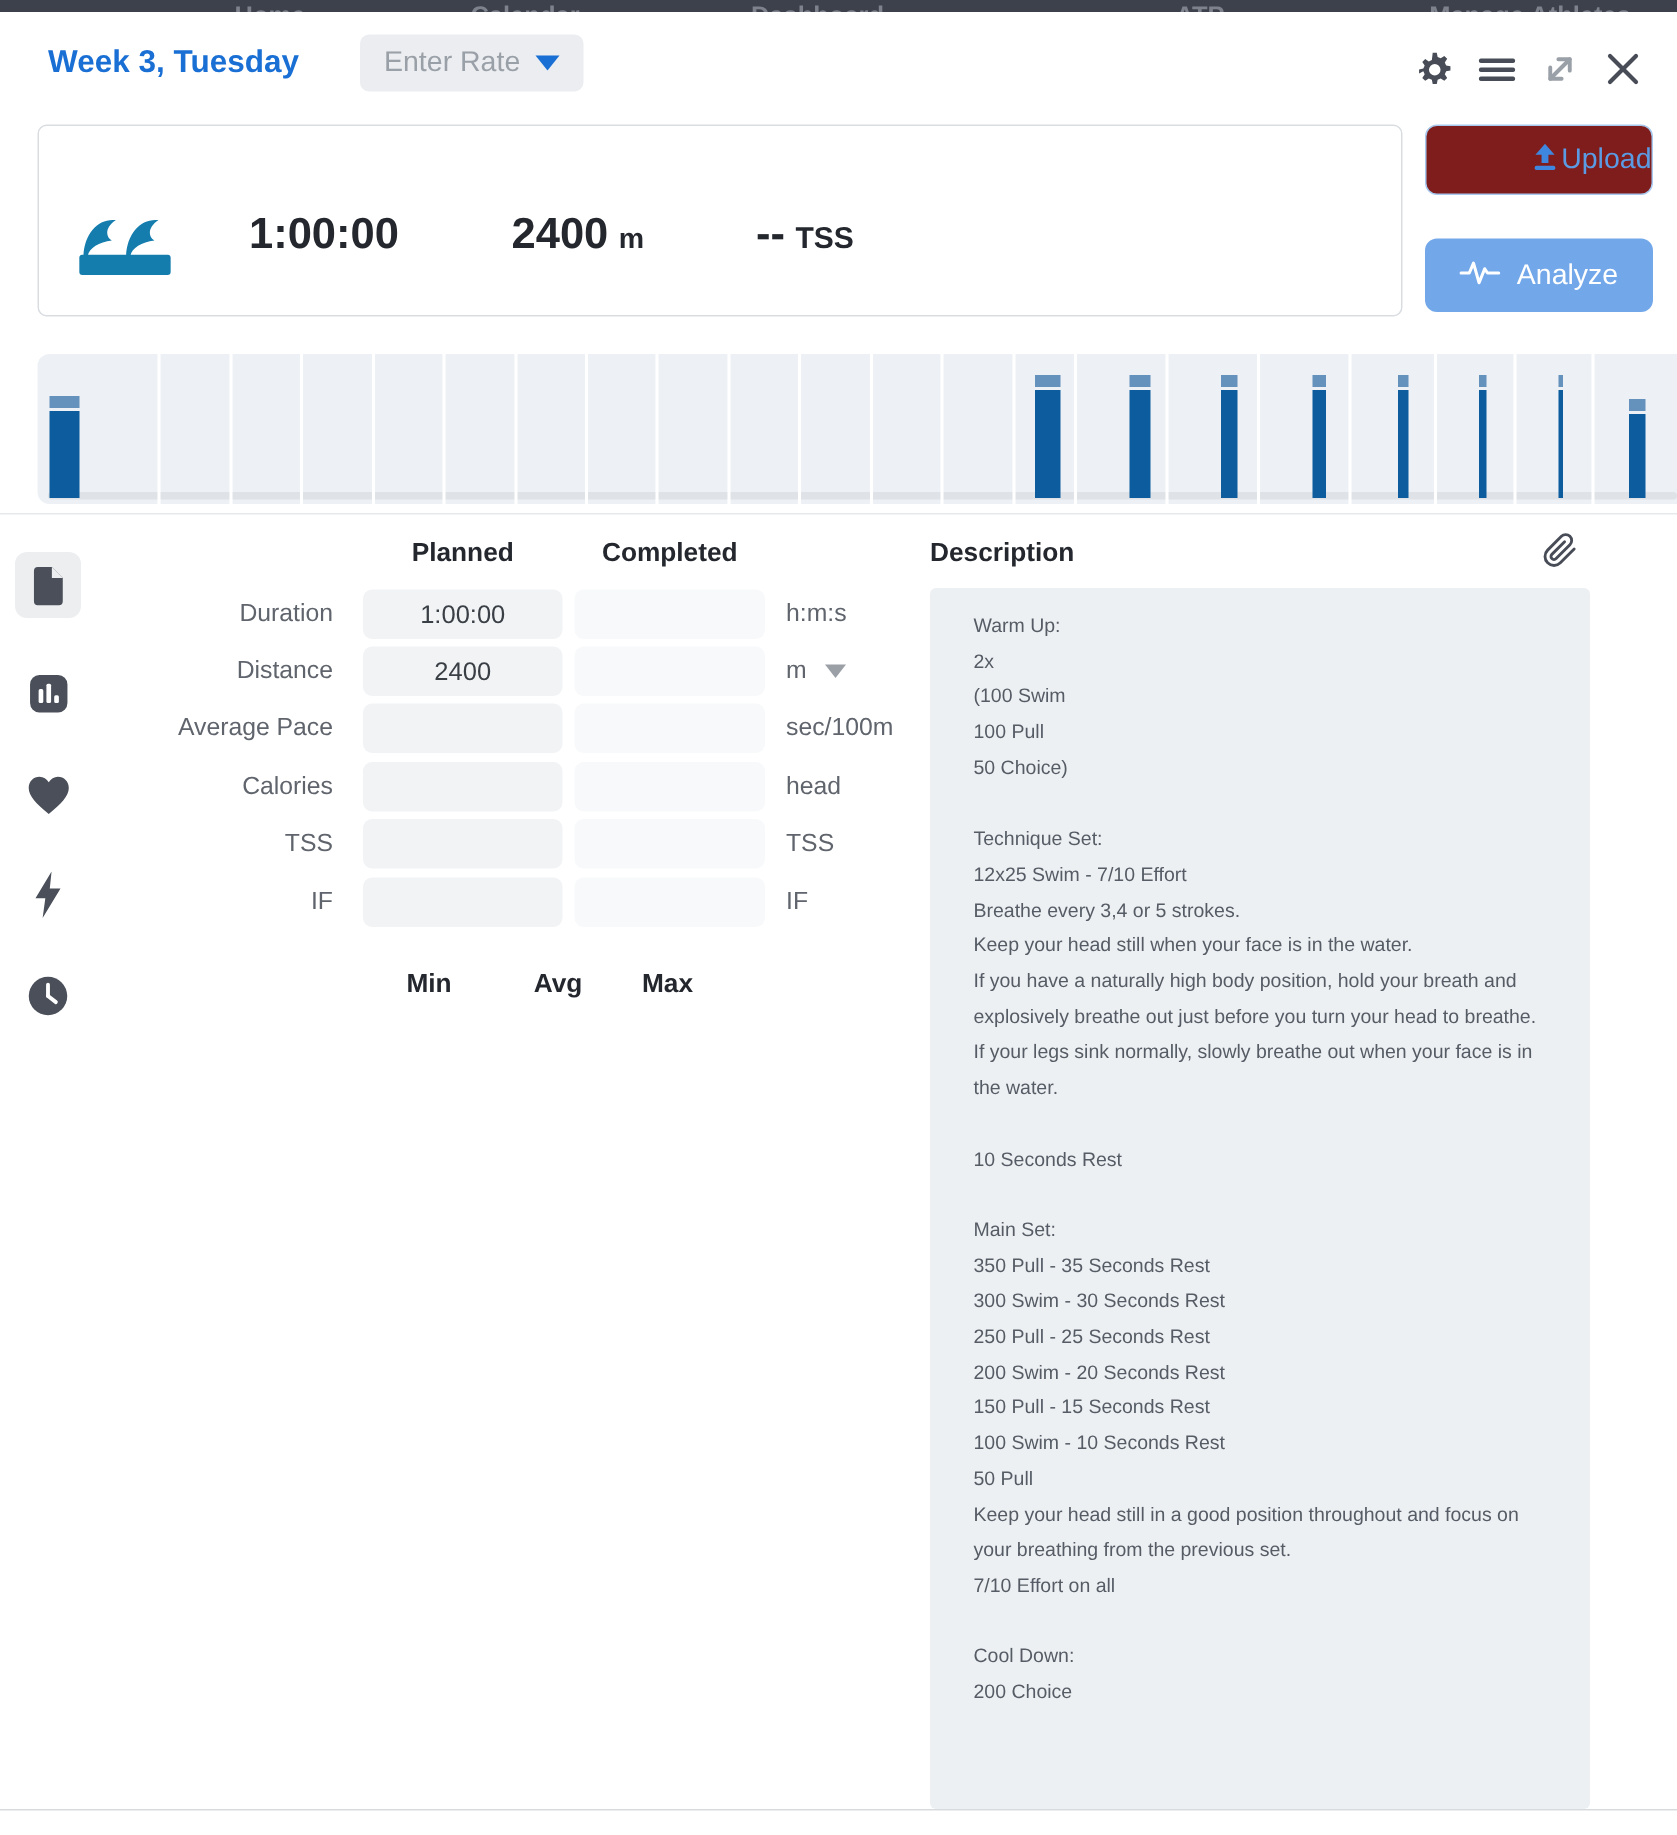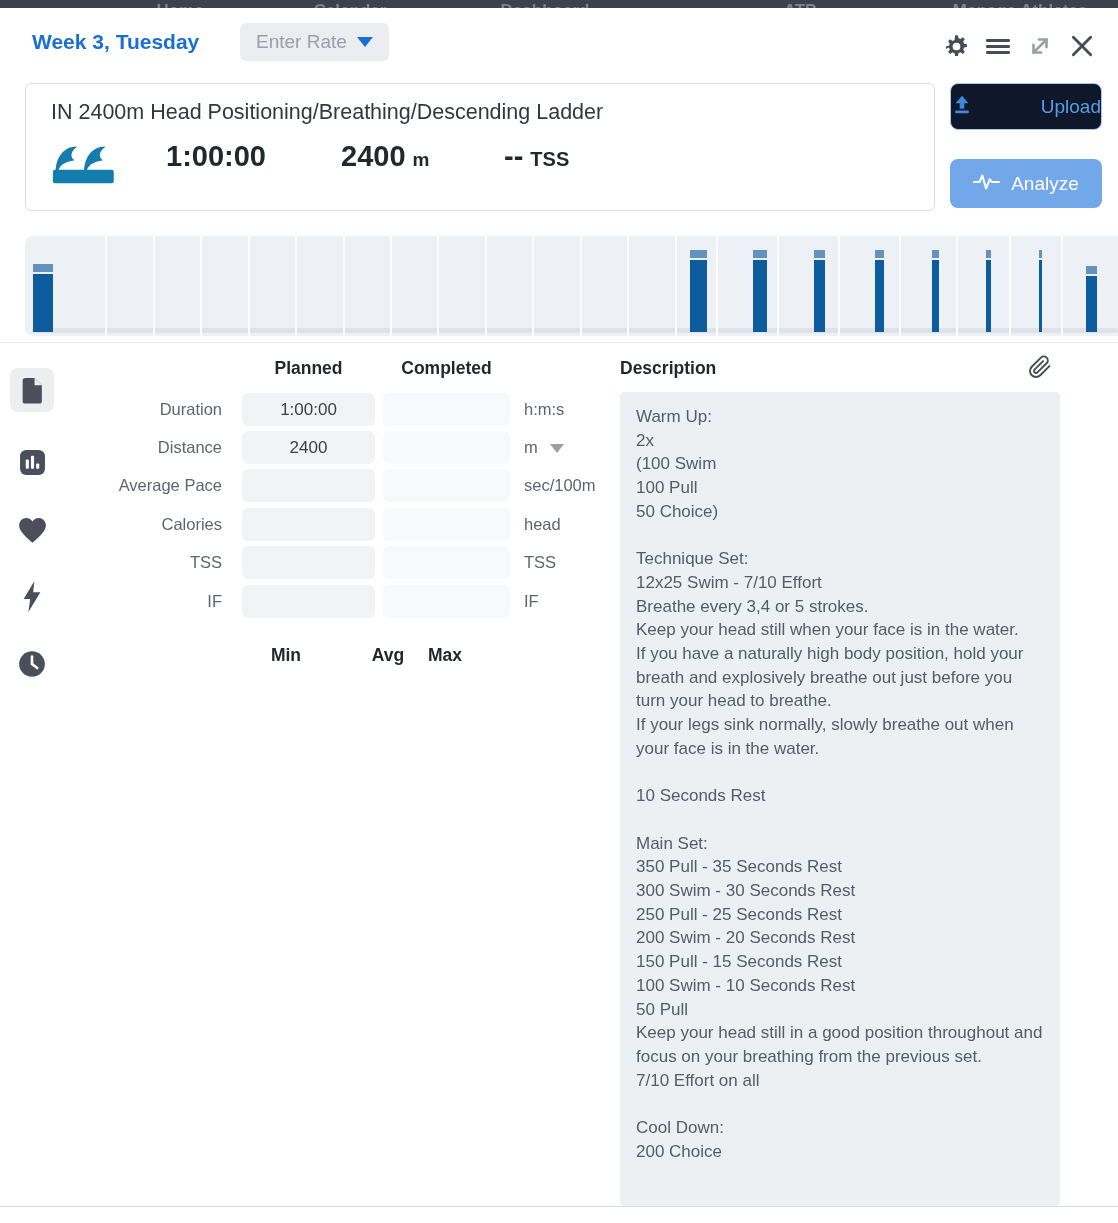--- a/index.html
+++ b/index.html
@@ -29,22 +29,22 @@
           border:1px solid #d9dde2; border-radius:6px; }
   .wo-title { position:absolute; left:25px; top:16px; font-size:21.5px; color:#33373e; white-space:nowrap; }
   .wave-wrap { position:absolute; left:25px; top:56px; }
   .stat { position:absolute; display:flex; align-items:baseline; top:56px; color:#24282e; }
   .stat .big { font-size:29px; font-weight:700; }
   .stat .small { font-size:19px; font-weight:700; margin-left:7px; }
   .stat-duration { left:140px; }
   .stat-distance { left:315px; }
   .stat-tss { left:478px; }
 
-  .btn-upload { position:absolute; left:950px; top:75px; width:152px; height:47px; background:#0f172a;
-                border:1px solid #a7c9ee; border-radius:8px; display:flex; align-items:center; justify-content:space-between;
+  .btn-upload { position:absolute; left:950px; top:75px; width:152px; height:47px; background:#7f1d1d;
+                border:1px solid #a7c9ee; border-radius:8px; display:flex; align-items:center; justify-content:flex-end;
                 cursor:pointer; }
   .btn-upload .lbl { font-size:19px; color:#5b9be3; }
   .btn-analyze { position:absolute; left:950px; top:151px; width:152px; height:49px; background:#72a7e9;
                  border:none; border-radius:8px; display:flex; align-items:center; justify-content:center;
                  gap:10px; cursor:pointer; }
   .btn-analyze .lbl { font-size:19px; color:#ffffff; }
 
   
   .strip { position:absolute; left:25px; top:228px; width:1093px; height:100px; background:#edf1f5;
            border-radius:8px 0 0 8px; overflow:hidden; }
@@ -75,21 +75,21 @@
   .u { position:absolute; top:0; line-height:33px; font-size:16.5px; color:#60656d; white-space:nowrap; }
   .u.muted { color:#b9bdc3; }
   .caret-gray { display:inline-block; width:0; height:0; border-left:7px solid transparent; border-right:7px solid transparent;
                 border-top:9px solid #9ba0a6; margin-left:12px; vertical-align:middle; cursor:pointer; }
 
   
   .desc-hdr { position:absolute; left:620px; top:350px; font-size:17.5px; font-weight:700; color:#24282e; }
   .paperclip { position:absolute; left:1028px; top:346px; cursor:pointer; background:none; border:none; }
   .desc-box { position:absolute; left:620px; top:384px; width:440px; height:814px; background:#edf0f3;
               border-radius:4px; overflow:hidden; }
-  .desc-text { padding:13px 16px; font-size:17px; line-height:23.7px; color:#565c65; white-space:pre-wrap; }
+  .desc-text { padding:13px 29px; font-size:13px; line-height:23.7px; color:#565c65; white-space:pre-wrap; }
 
   .bottom-line { position:absolute; left:0; top:1198px; width:1118px; height:1px; background:#d8dbde; }
 </style>
 </head>
 <body>
 
 <div id="screen">
 
   <div class="topbar">
     <span style="left:120px;width:120px">Home</span>
@@ -130,21 +130,20 @@
       </button>
       <button class="icon-btn">
         <svg width="26" height="26" viewBox="0 0 24 24" fill="none" stroke="#474c57" stroke-width="2.6" stroke-linecap="round">
             <line x1="4" y1="4" x2="20" y2="20"></line>
             <line x1="20" y1="4" x2="4" y2="20"></line>
           </svg>
       </button>
     </div>
 
     <div class="card">
-      <div class="wo-title">IN 2400m Head Positioning/Breathing/Descending Ladder</div>
       <div class="wave-wrap">
         <svg width="66" height="46" viewBox="0 0 48 34">
           <g fill="#147dad">
             <rect x="1" y="22" width="45" height="10" rx="1.5"></rect>
             <path d="M3 24 C3 12 10 4 19 5 C14 8 13.5 13 17 15 C10 16 5 19 5 24 Z"></path>
             <path d="M24 24 C24 12 31 4 40 5 C35 8 34.5 13 38 15 C31 16 26 19 26 24 Z"></path>
           </g>
         </svg>
       </div>
       <div class="stat stat-duration">
@@ -322,21 +321,21 @@
       <span class="u" style="left:524px">TSS</span>
     </div>
     <div class="m-row" style="top:577px;width:640px">
       <div class="m-label">IF</div>
       <input class="fld planned" style="left: 242px; width: 133px;" value="">
       <input class="fld completed" style="left: 383px; width: 127px;" value="">
       <span class="u" style="left:524px">IF</span>
     </div>
 
     <div class="col-hdr" style="left:242px;top:637px;width:88px">Min</div>
-    <div class="col-hdr" style="left:344px;top:637px;width:88px">Avg</div>
+    <div class="col-hdr" style="left:328px;top:637px;width:88px">Avg</div>
     <div class="col-hdr" style="left:401px;top:637px;width:88px">Max</div>
 
 
     <div class="desc-hdr">Description</div>
     <button class="paperclip">
       <svg width="24" height="26" viewBox="0 0 24 24" fill="none" stroke="#474c57" stroke-width="1.9" stroke-linecap="round" stroke-linejoin="round">
           <path d="M21.44 11.05l-9.19 9.19a6 6 0 0 1-8.49-8.49l9.19-9.19a4 4 0 0 1 5.66 5.66l-9.2 9.19a2 2 0 0 1-2.83-2.83l8.49-8.48"></path>
         </svg>
     </button>
     <div class="desc-box">

